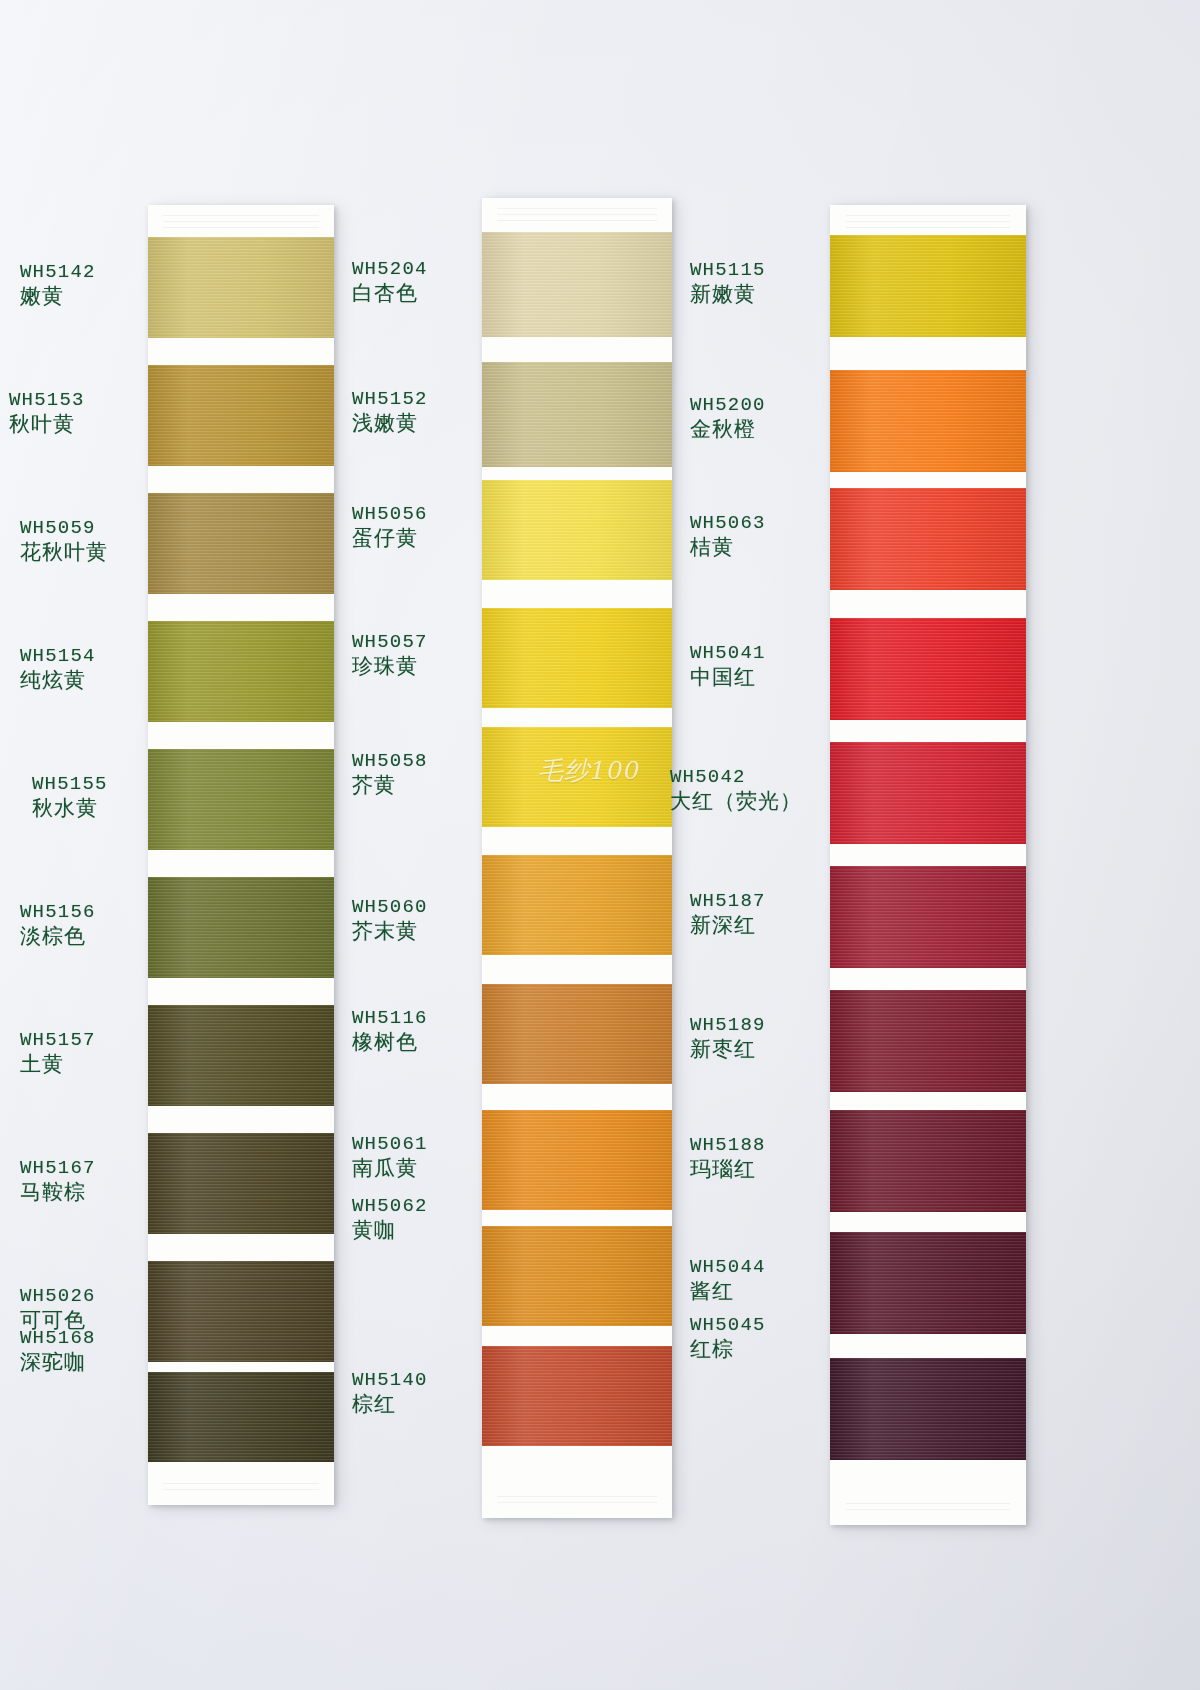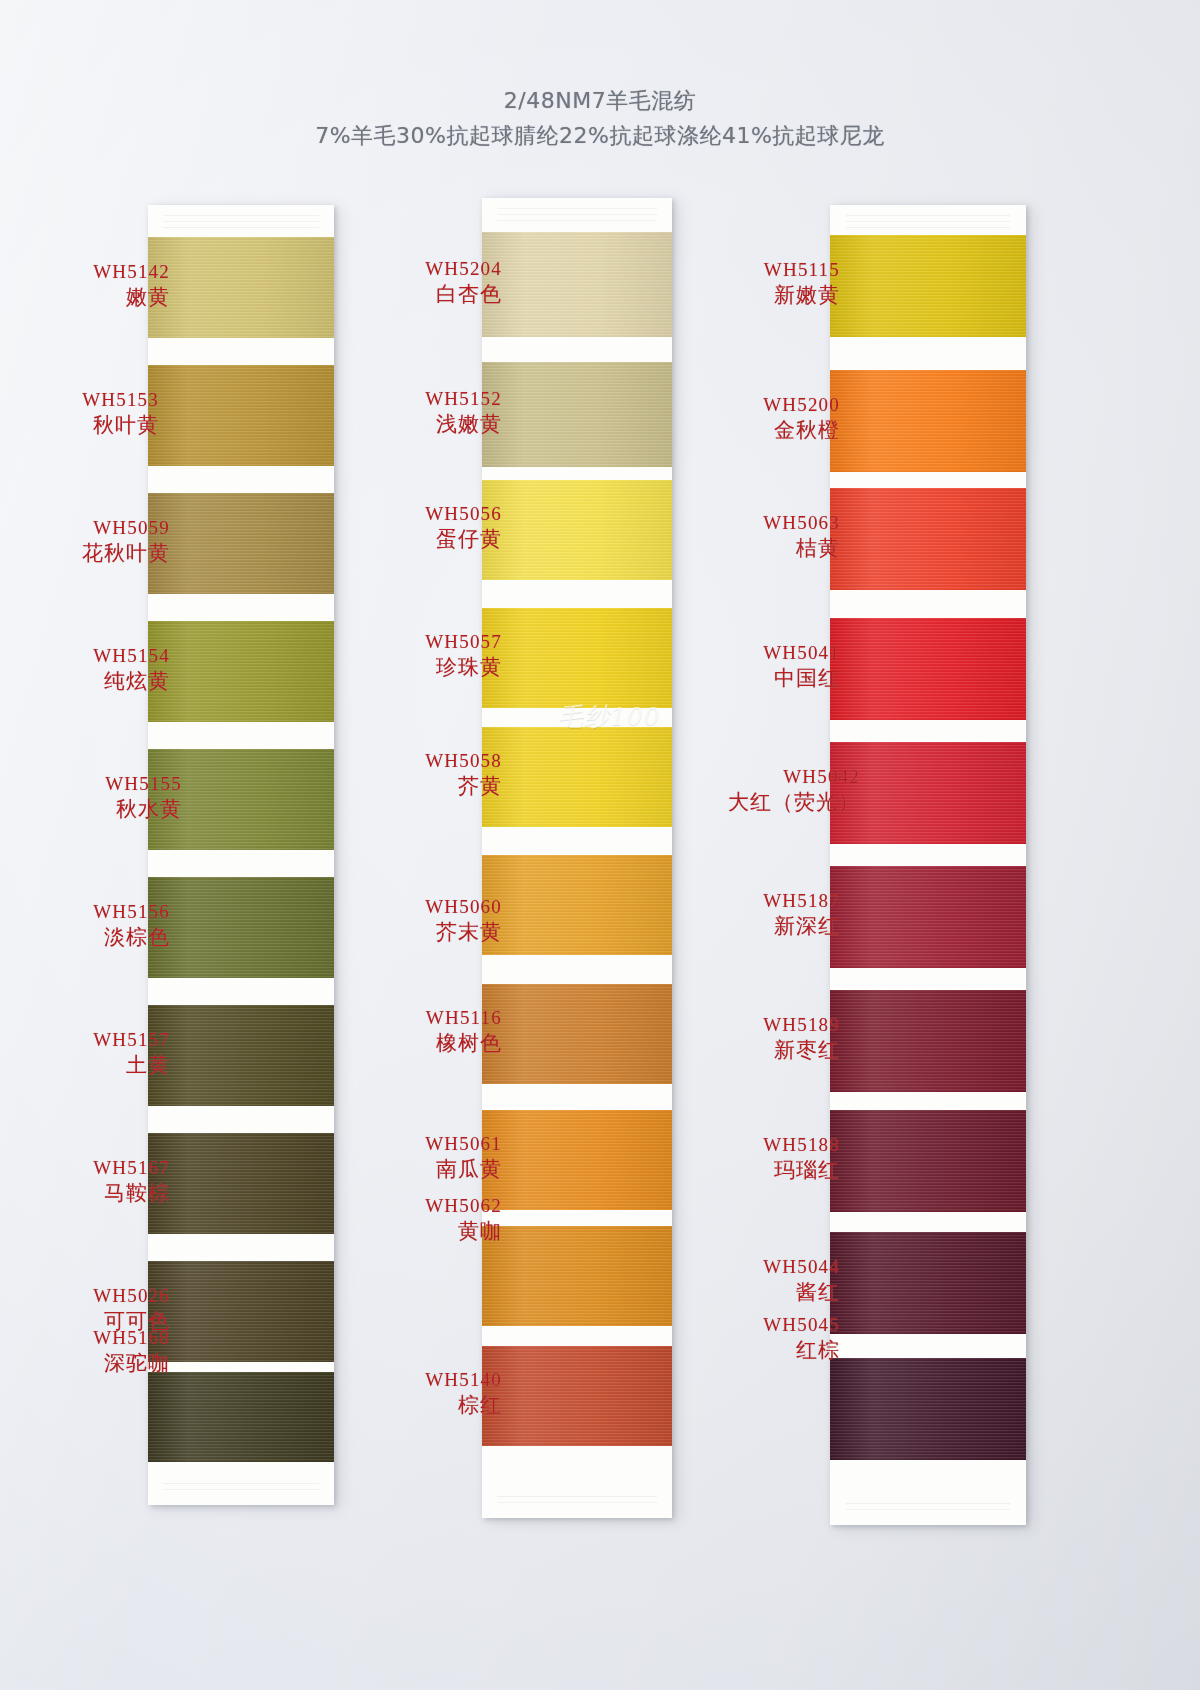--- a/index.html
+++ b/index.html
@@ -39,23 +39,23 @@
   #header .line2{
     font-size:22px;line-height:32px;margin-top:4px;
     font-family:"DejaVu Sans",sans-serif;
     color:#70757f;
     text-shadow:0 0 1px rgba(140,145,155,.75);
   }
 
   
   .column{position:absolute;top:0;height:1690px;}
   .lbl{
-    position:absolute;width:150px;text-align:right;
-    font-family:Liberation Serif, serif;
-    color:#b91c1c;
+    position:absolute;width:150px;text-align:left;
+    font-family:Liberation Mono, monospace;
+    color:#14532d;
     text-shadow:0 0 1px rgba(150,154,163,.6);
   }
   .lbl .code{
     display:block;font-size:19px;line-height:24px;letter-spacing:1.2px;
   }
   .lbl .name{
     display:block;font-size:21px;line-height:27px;letter-spacing:1px;
   }
   .lbl.wide{width:190px;}
 
@@ -127,24 +127,20 @@
     user-select:none;
   }
 </style>
 </head>
 <body>
 
 <div id="paper"></div>
 
 <div id="sheet">
 
-  <div id="header">
-    <div class="line1">2/48NM7羊毛混纺</div>
-    <div class="line2">7%羊毛30%抗起球腈纶22%抗起球涤纶41%抗起球尼龙</div>
-  </div>
 
   <div id="columns-host">
       <div class="column" style="left: 0px;">
         <div class="strip" style="left: 148px; top: 205px; width: 186px; height: 1300px;">
           <div class="swatch" style="top: 32px; height: 101px; background: rgb(211, 196, 113);">
             <div class="fuzz" style="background: rgb(211, 196, 113);"></div>
             <div class="fuzz bot" style="background: rgb(211, 196, 113);"></div>
             <div class="threads"></div>
             <div class="sheen"></div>
           </div>
@@ -447,15 +443,15 @@
           <span class="code">WH5044</span>
           <span class="name">酱红</span>
         </div>
         <div class="lbl" style="left: 690px; top: 1313px;">
           <span class="code">WH5045</span>
           <span class="name">红棕</span>
         </div>
       </div>
     </div>
 
-  <div id="watermark" style="left: 538px; top: 700px; margin-left: 20px;">毛纱100</div>
+  <div id="watermark" style="left: 538px; top: 754px;">毛纱100</div>
 
 </div>
 
 </body></html>

